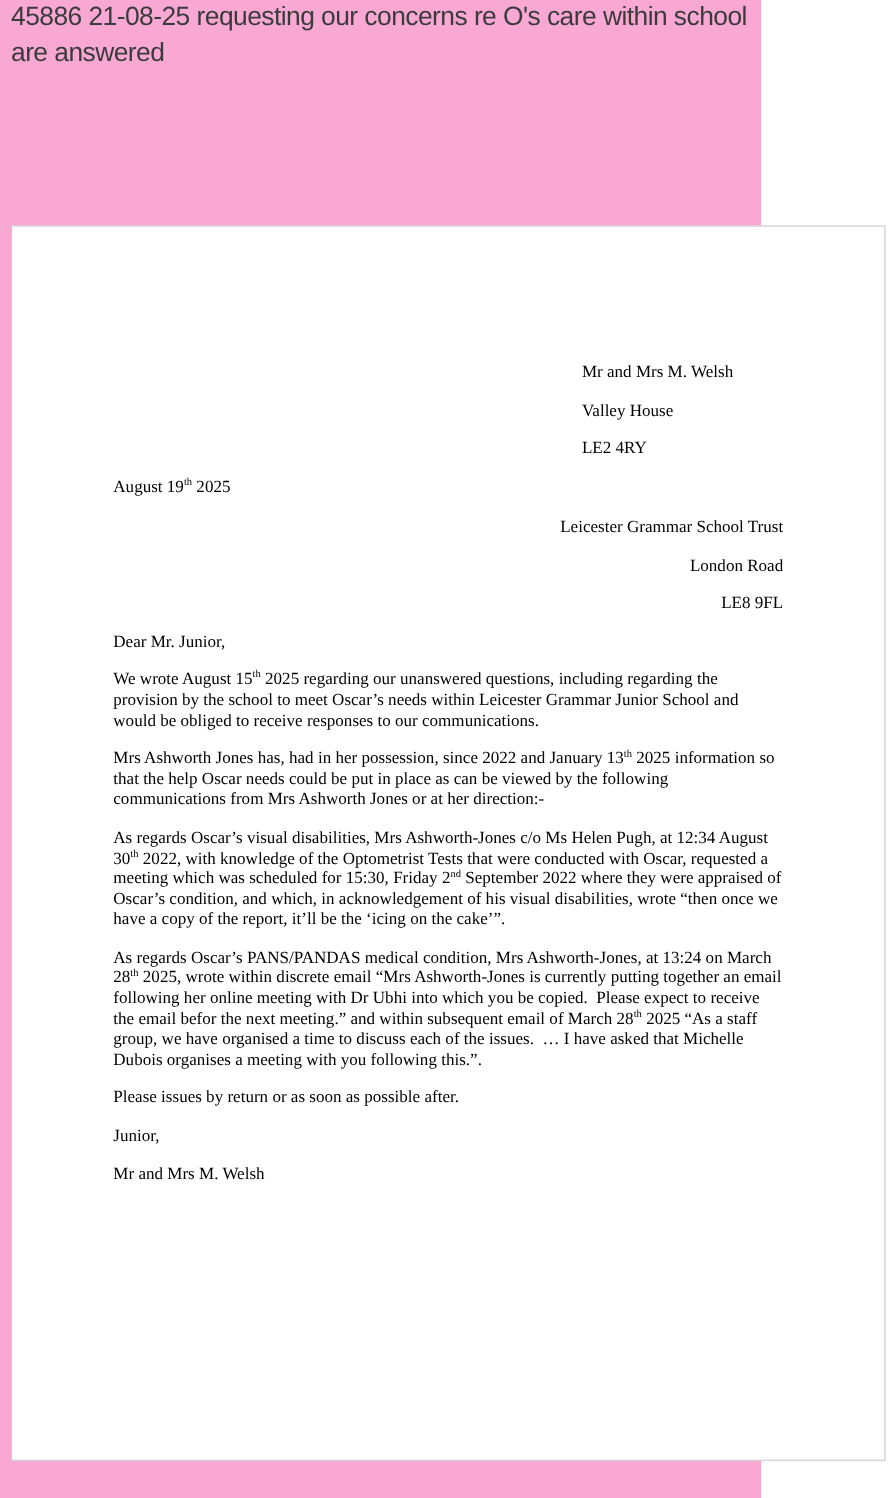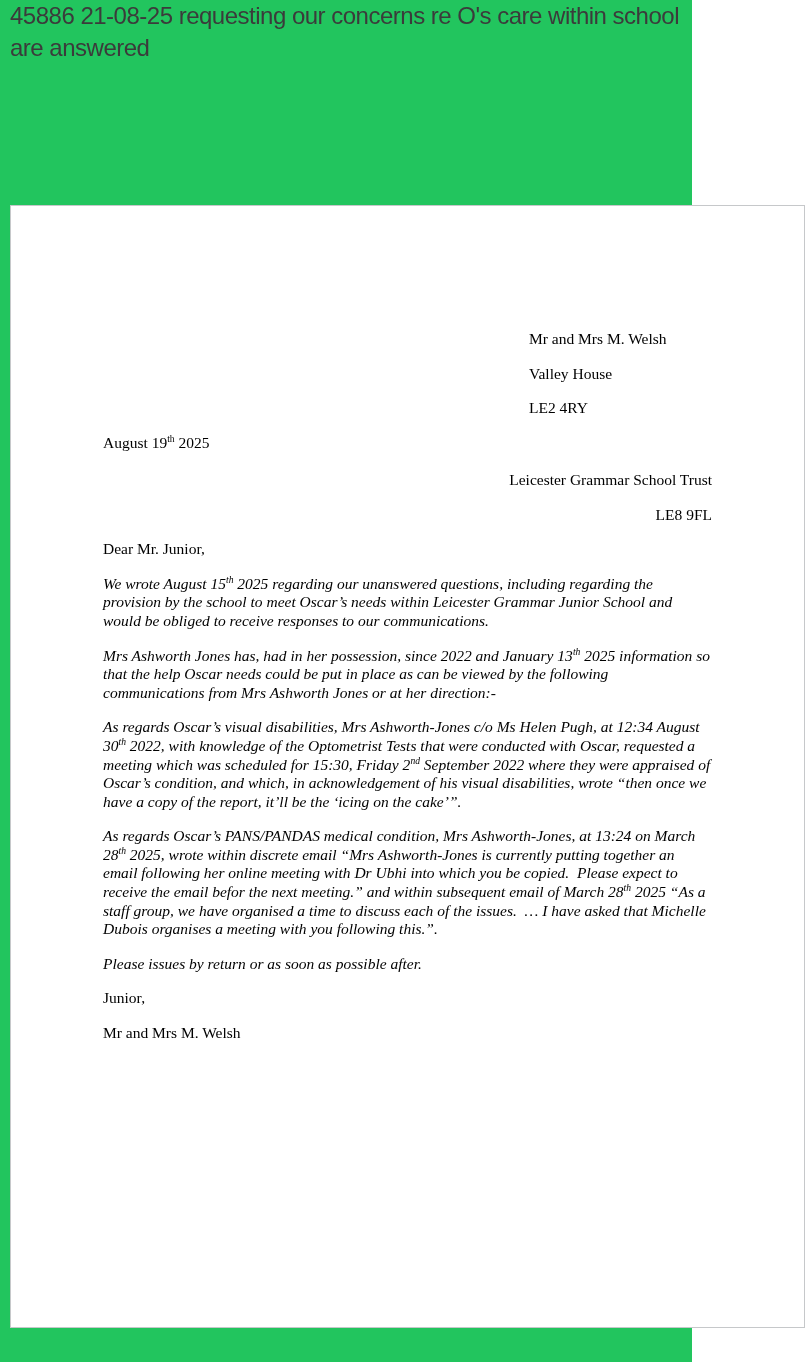--- a/index.html
+++ b/index.html
@@ -7,21 +7,21 @@
     padding: 0;
     background: #ffffff;
     width: 808px;
     height: 1362px;
     overflow: hidden;
   }
   .page {
     position: relative;
     width: 692px;
     height: 1362px;
-    background: #22c55e;
+    background: #f9a8d4;
     font-family: "Liberation Sans", sans-serif;
   }
   .page-title {
     position: absolute;
     left: 10px;
     top: 0px;
     width: 680px;
     margin: 0;
     font-family: "Liberation Sans", "DejaVu Sans", sans-serif;
     font-size: 24px;
@@ -45,21 +45,21 @@
     font-family: "Liberation Serif", "DejaVu Serif", serif;
     font-size: 15.5px;
     line-height: 18.6px;
     color: #000000;
   }
   .letter-content p { margin: 16px; }
   .address-sender { margin-left: 426px; }
   .date-line { margin-top: 18.6px; margin-left: 188px; }
   .address-recipient { margin-top: 18.6px; text-align: right; }
   .salutation { margin-top: 37.2px; }
-  .body-para { margin-top: 18.6px; font-style: italic; }
+  .body-para { margin-top: 18.6px; }
   .closing { margin-top: 37.2px; }
   .signature { margin-top: 37.2px; }
   sup {
     font-size: 0.62em;
     line-height: 0;
     vertical-align: super;
     text-align: right;
   }
 </style>
 </head>
@@ -75,20 +75,21 @@
       <div class="address-sender">
         <p>Mr and Mrs M. Welsh</p>
         <p>Valley House</p>
         <p>LE2 4RY</p>
       </div>
 
       <p class="date-line">August 19<sup>th</sup> 2025</p>
 
       <div class="address-recipient">
         <p>Leicester Grammar School Trust</p>
+        <p>London Road</p>
         <p>LE8 9FL</p>
       </div>
 
       <p class="salutation">Dear Mr. Junior,</p>
 
       <p class="body-para">We wrote August 15<sup>th</sup> 2025 regarding our unanswered questions, including regarding the provision by the school to meet Oscar’s needs within Leicester Grammar Junior School and would be obliged to receive responses to our communications.</p>
       <p class="body-para">Mrs Ashworth Jones has, had in her possession, since 2022 and January 13<sup>th</sup> 2025 information so that the help Oscar needs could be put in place as can be viewed by the following communications from Mrs Ashworth Jones or at her direction:-</p>
       <p class="body-para">As regards Oscar’s visual disabilities, Mrs Ashworth-Jones c/o Ms Helen Pugh, at 12:34 August 30<sup>th</sup> 2022, with knowledge of the Optometrist Tests that were conducted with Oscar, requested a meeting which was scheduled for 15:30, Friday 2<sup>nd</sup> September 2022 where they were appraised of Oscar’s condition, and which, in acknowledgement of his visual disabilities, wrote “then once we have a copy of the report, it’ll be the ‘icing on the cake’”.</p>
       <p class="body-para">As regards Oscar’s PANS/PANDAS medical condition, Mrs Ashworth-Jones, at 13:24 on March 28<sup>th</sup> 2025, wrote within discrete email “Mrs Ashworth-Jones is currently putting together an email following her online meeting with Dr Ubhi into which you be copied.&nbsp; Please expect to receive the email befor the next meeting.” and within subsequent email of March 28<sup>th</sup> 2025 “As a staff group, we have organised a time to discuss each of the issues.&nbsp; … I have asked that Michelle Dubois organises a meeting with you following this.”.</p>
       <p class="body-para">Please issues by return or as soon as possible after.</p>

